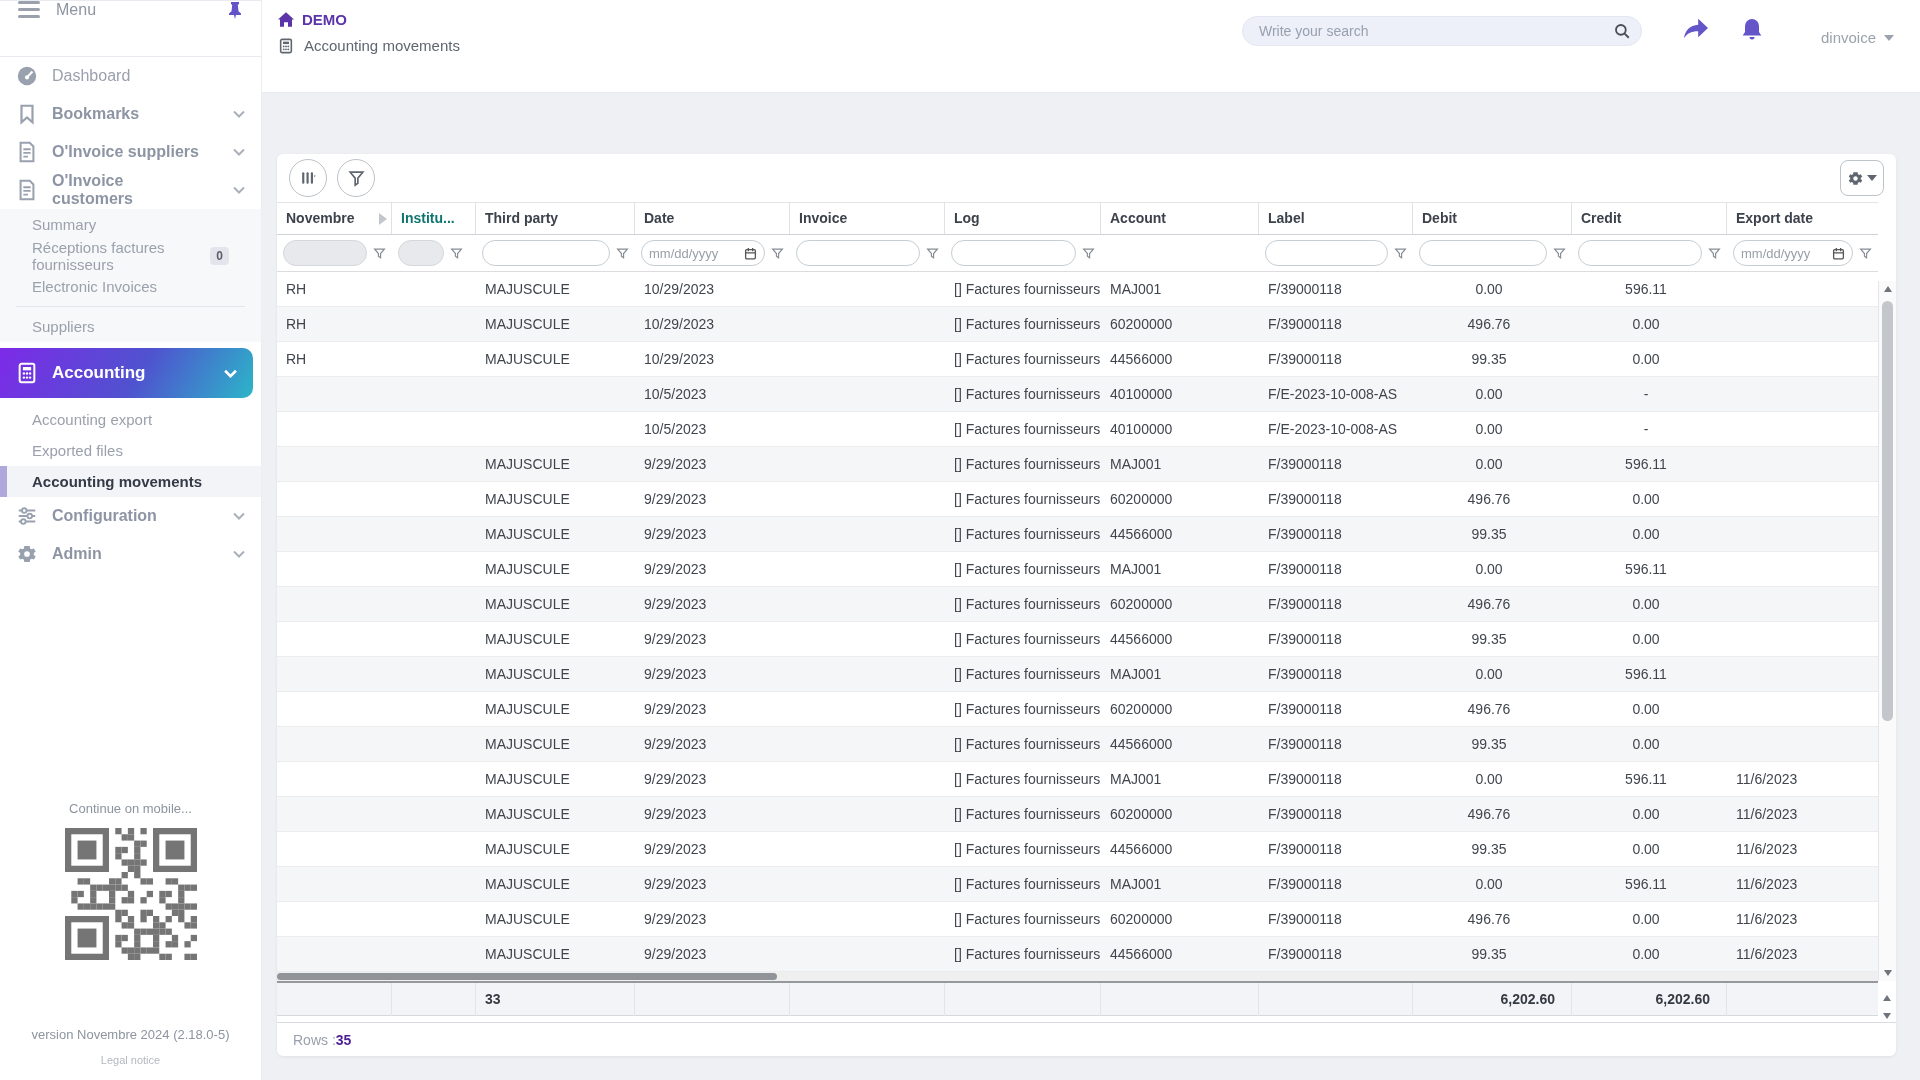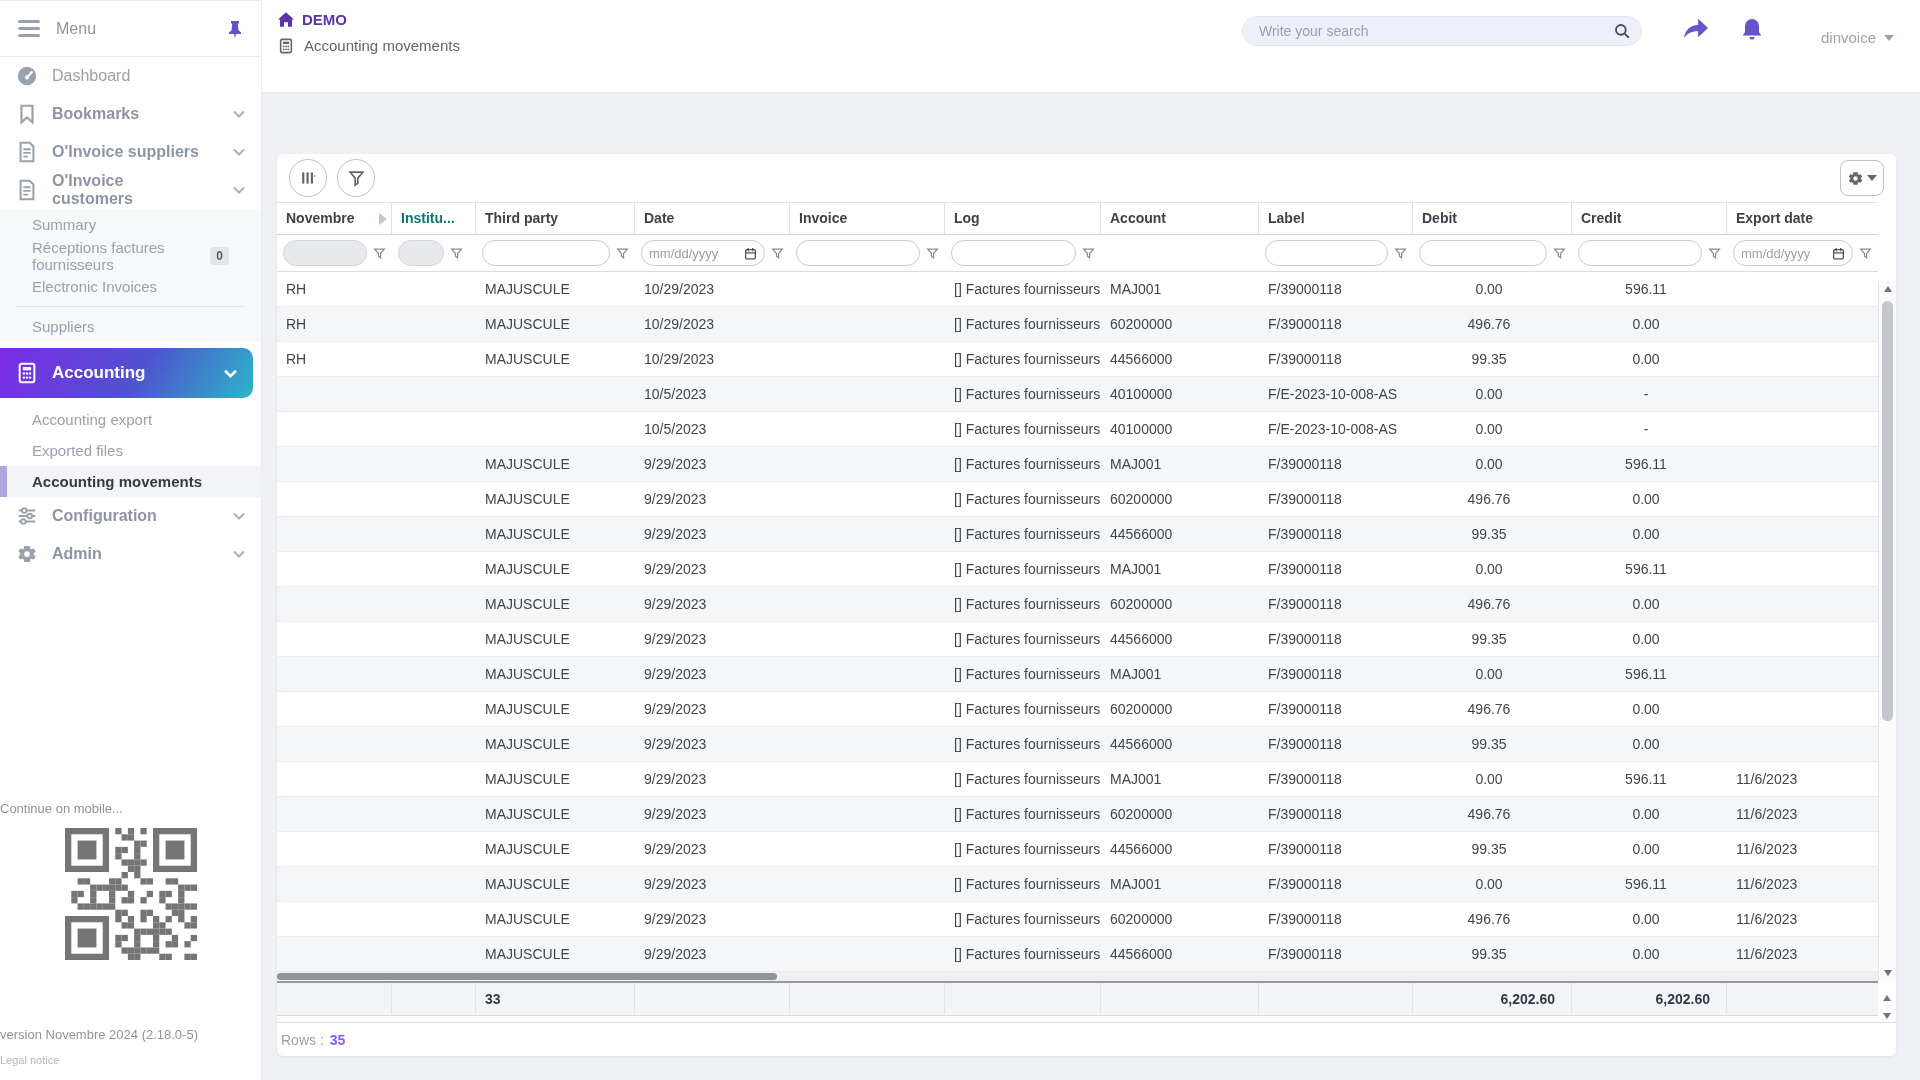--- a/index.html
+++ b/index.html
@@ -7,21 +7,21 @@
     font-family:"Liberation Sans", sans-serif; color:#40454d; }
 
   
   .sidebar { position:absolute; left:0; top:0; width:262px; height:1080px; background:#fff;
     border-right:1px solid #ebedf2; z-index:3; display:flex; flex-direction:column; }
   .logo-block { height:128px; padding:10px 0 0 14px; }
   .logo-letters { display:block; width:130px; text-align:center; font-weight:bold; font-size:15px;
     letter-spacing:5px; margin-top:2px;
     background:linear-gradient(90deg,#7d2ae8,#26c6da); -webkit-background-clip:text; background-clip:text; color:transparent; }
   .menu-row { height:57px; border-top:1px solid #e8eaf0; border-bottom:1px solid #e8eaf0;
-    display:flex; align-items:center; padding:0 18px; color:#8d95a2; }
+    display:flex; padding:0 18px; color:#8d95a2; }
   .hamburger { width:22px; display:flex; flex-direction:column; gap:4px; margin-right:16px; }
   .hamburger span { height:3px; background:#9aa1ad; border-radius:2px; }
   .menu-row .label { font-size:16px; flex:1; }
   .pin { color:#6253c6; }
   .nav { flex:1; overflow:hidden; }
   .nav-item { height:38px; display:flex; align-items:center; padding:0 16px; gap:14px;
     font-size:16px; color:#9aa1ad; cursor:pointer; }
   .nav-item.bold { font-weight:bold; color:#8d95a4; }
   .nav-item .nav-ic { width:22px; height:22px; color:#99a1ae; flex-shrink:0; }
   .nav-item .spacer { flex:1; }
@@ -32,21 +32,21 @@
   .badge { background:#e4e5ec; color:#595e6b; font-size:12px; font-weight:bold;
     border-radius:4px; padding:2px 6px; }
   .sub-divider { border-top:1px solid #e3e5ea; margin:4px 16px; }
   .nav-active { height:50px; margin:6px 8px 6px 0; border-radius:0 10px 10px 0;
     background:linear-gradient(120deg,#7d2ae8 0%,#4f53cf 55%,#2cb5c8 100%);
     display:flex; align-items:center; gap:14px; padding:0 16px; color:#fff; font-size:17px; font-weight:bold; cursor:pointer; }
   .nav-active .nav-ic { color:#fff; }
   .nav-active .spacer { flex:1; }
   .sub-item.current { font-weight:bold; color:#343a46; background:#f3f4f8; position:relative; }
   .sub-item.current::before { content:""; position:absolute; left:0; top:0; bottom:0; width:7px; background:#b0a7dd; }
-  .mobile-block { padding-bottom:14px; }
+  .mobile-block { text-align:center; padding-bottom:14px; }
   .mobile-label { font-size:13px; color:#8c949f; margin-bottom:12px; }
   .qr { width:132px; height:132px; margin:0 auto; display:block; }
   .version { font-size:13px; color:#8c949f; margin-top:67px; }
   .legal { font-size:11px; color:#b3b9c0; margin-top:12px; cursor:pointer; }
 
   
   .topbar { position:absolute; left:262px; top:0; width:1658px; height:93px; background:#fff;
     border-bottom:1px solid #e8eaf0; z-index:2; }
   .crumbs { position:absolute; left:16px; top:11px; }
   .crumb-app { display:flex; align-items:center; gap:8px; color:#5b34a8; font-weight:bold; font-size:15px; }
@@ -102,23 +102,23 @@
   .vs-thumb { position:absolute; left:3px; top:20px; width:11px; height:420px; background:#c3c6ca; border-radius:6px; cursor:grab; }
   .hscroll { position:relative; width:1601px; height:9px; background:#efefef; }
   .hs-thumb { position:absolute; left:0; top:1px; height:7px; width:500px; background:#909499; border-radius:4px; cursor:grab; }
   .totals { height:35px; background:#f2f4f8; border-top:2px solid #95989d; border-bottom:1px solid #d5d8dc; }
   .ttd { font-size:14px; font-weight:bold; color:#353a42; line-height:33px; padding-left:9px;
     border-right:1px solid #e2e4e8; white-space:nowrap; }
   .ttd:last-child { border-right:none; }
   .ttd.num { text-align:right; padding-right:16px; }
   .mini-scroll { position:absolute; right:0; top:836px; width:18px; height:36px; }
   .card-footer { position:absolute; left:0; right:0; top:868px; border-top:1px solid #d9dbe0;
-    height:34px; display:flex; align-items:center; padding-left:4px; font-size:14px; }
+    height:34px; display:flex; align-items:center; padding-left:16px; font-size:14px; }
   .rows-label { color:#9aa0ab; }
-  .rows-count { color:#8b5cf6; font-weight:bold; margin-left:6px; }
+  .rows-count { color:#4c1d95; font-weight:bold; }
   svg { display:block; }
 </style>
 </head>
 <body>
 
 <div class="sidebar">
 
   <div class="menu-row">
     <span class="hamburger">
         <span></span>

